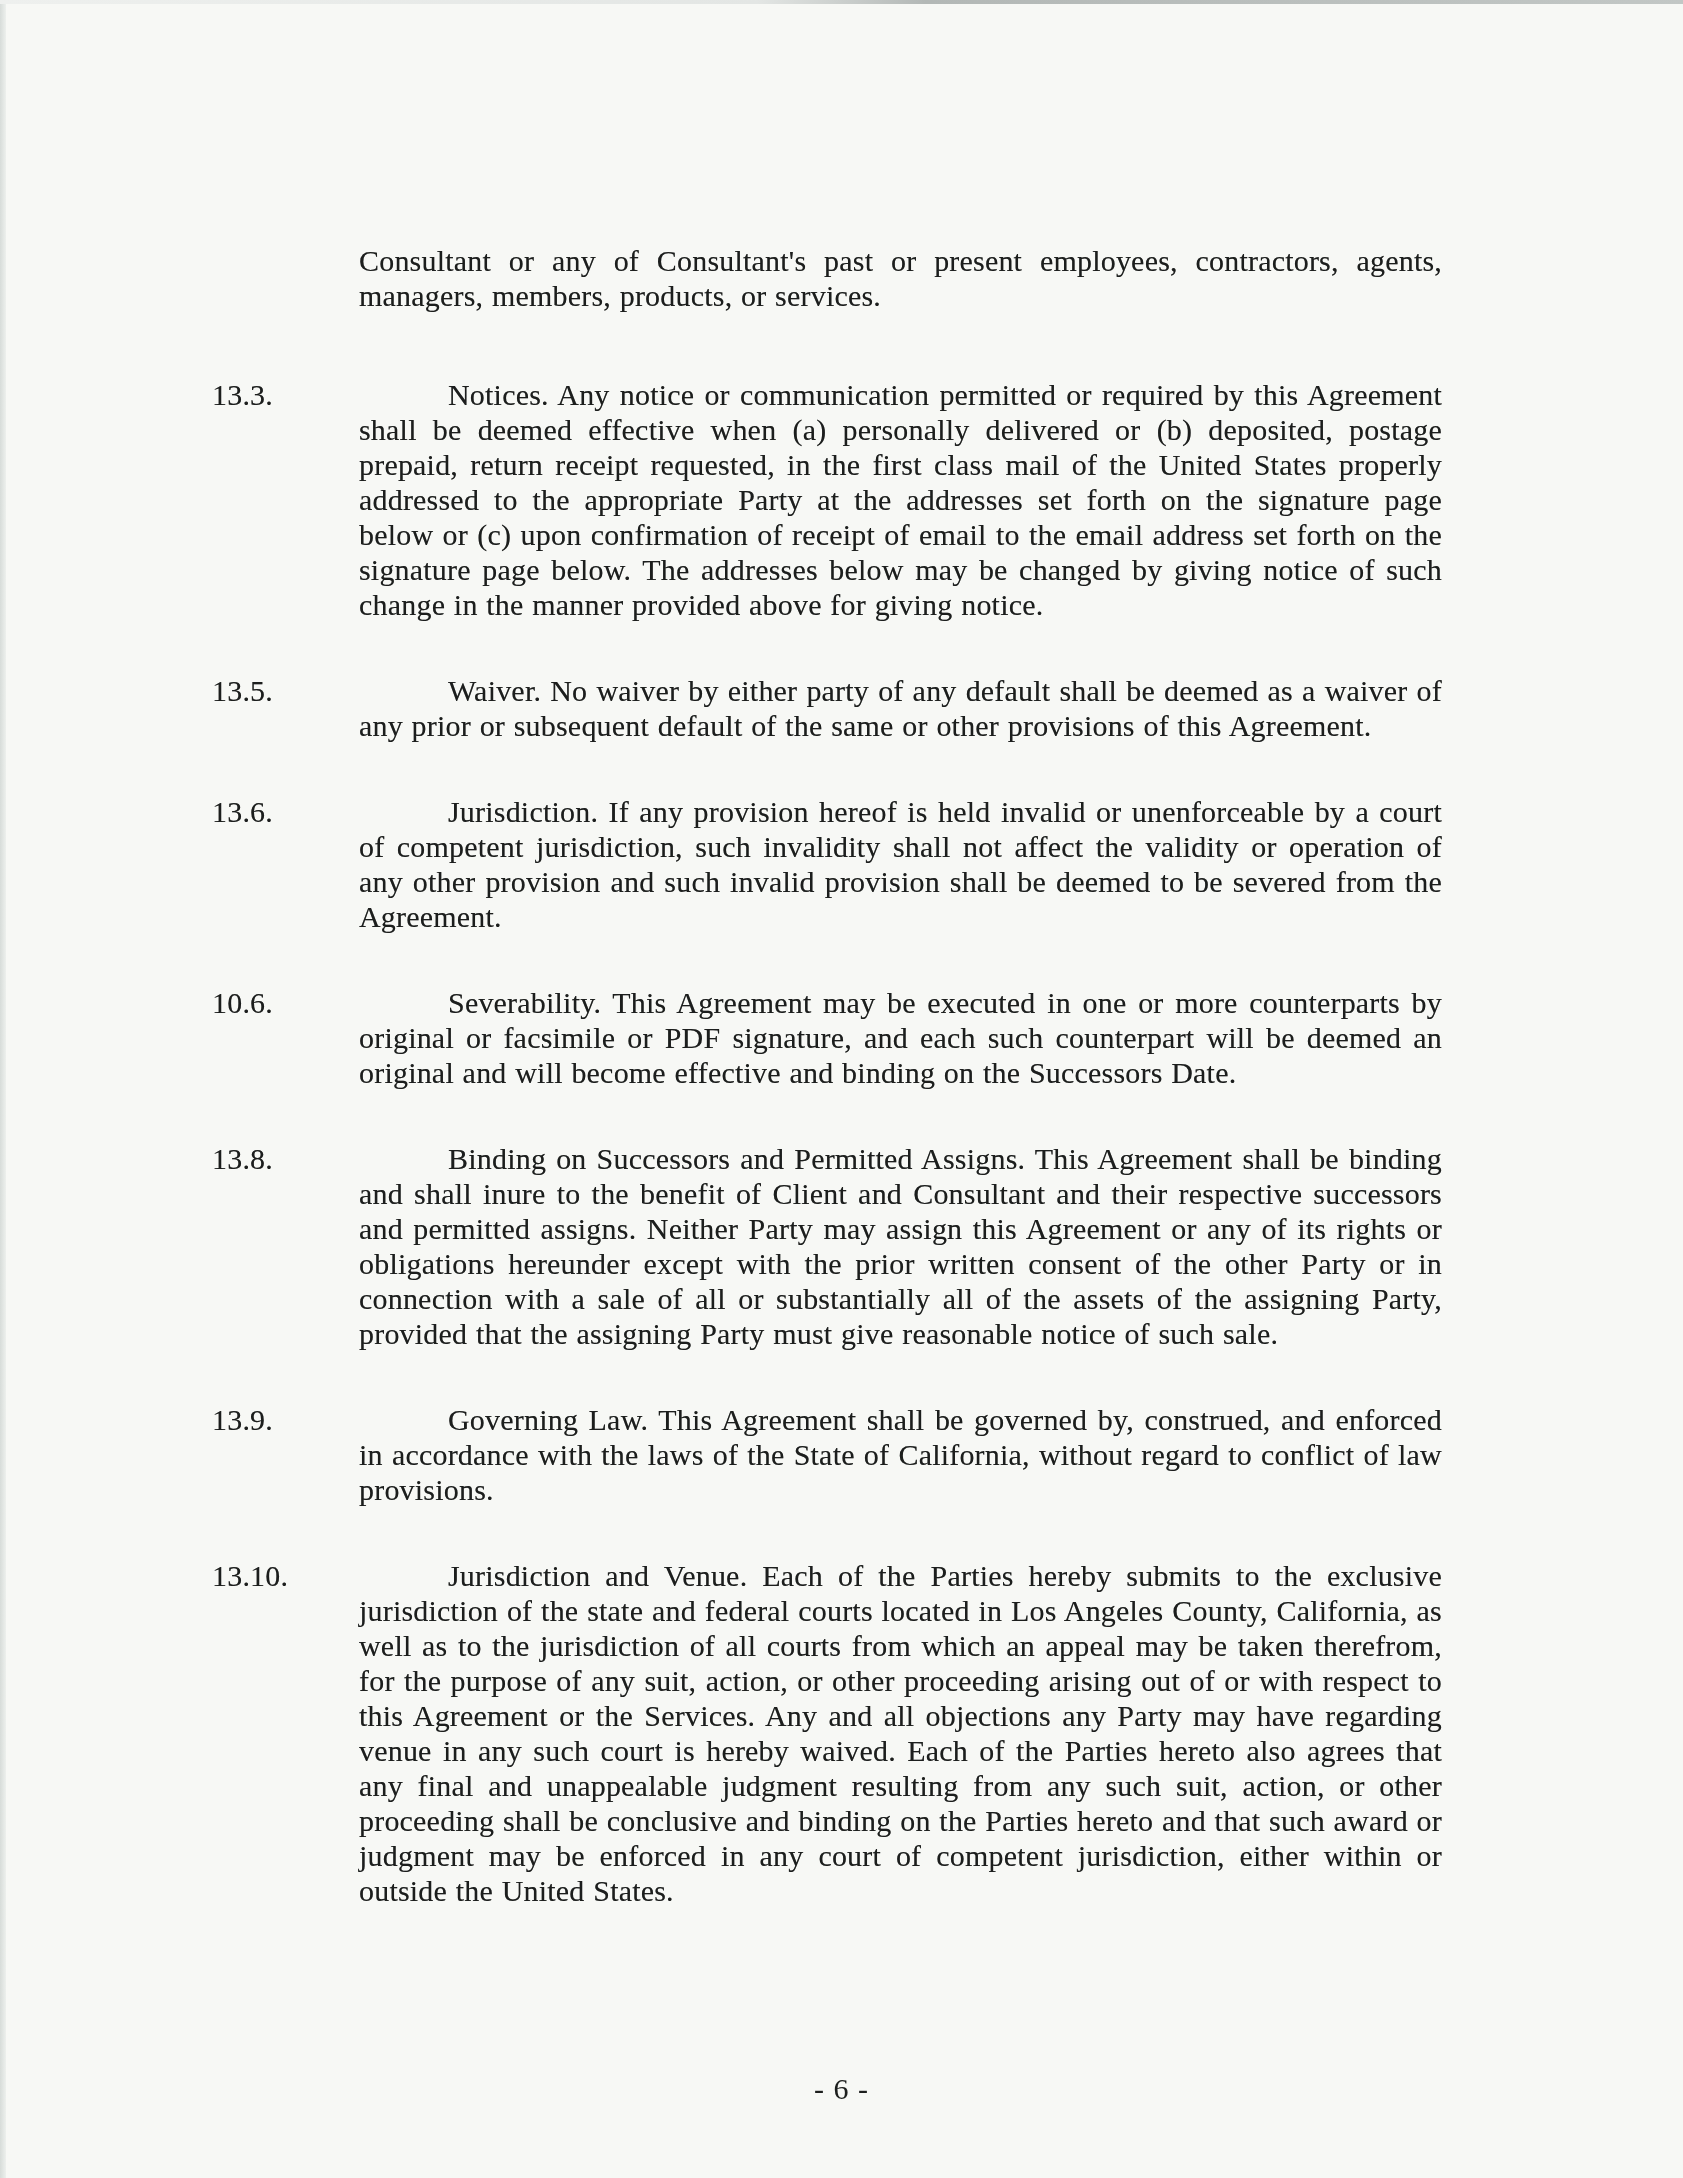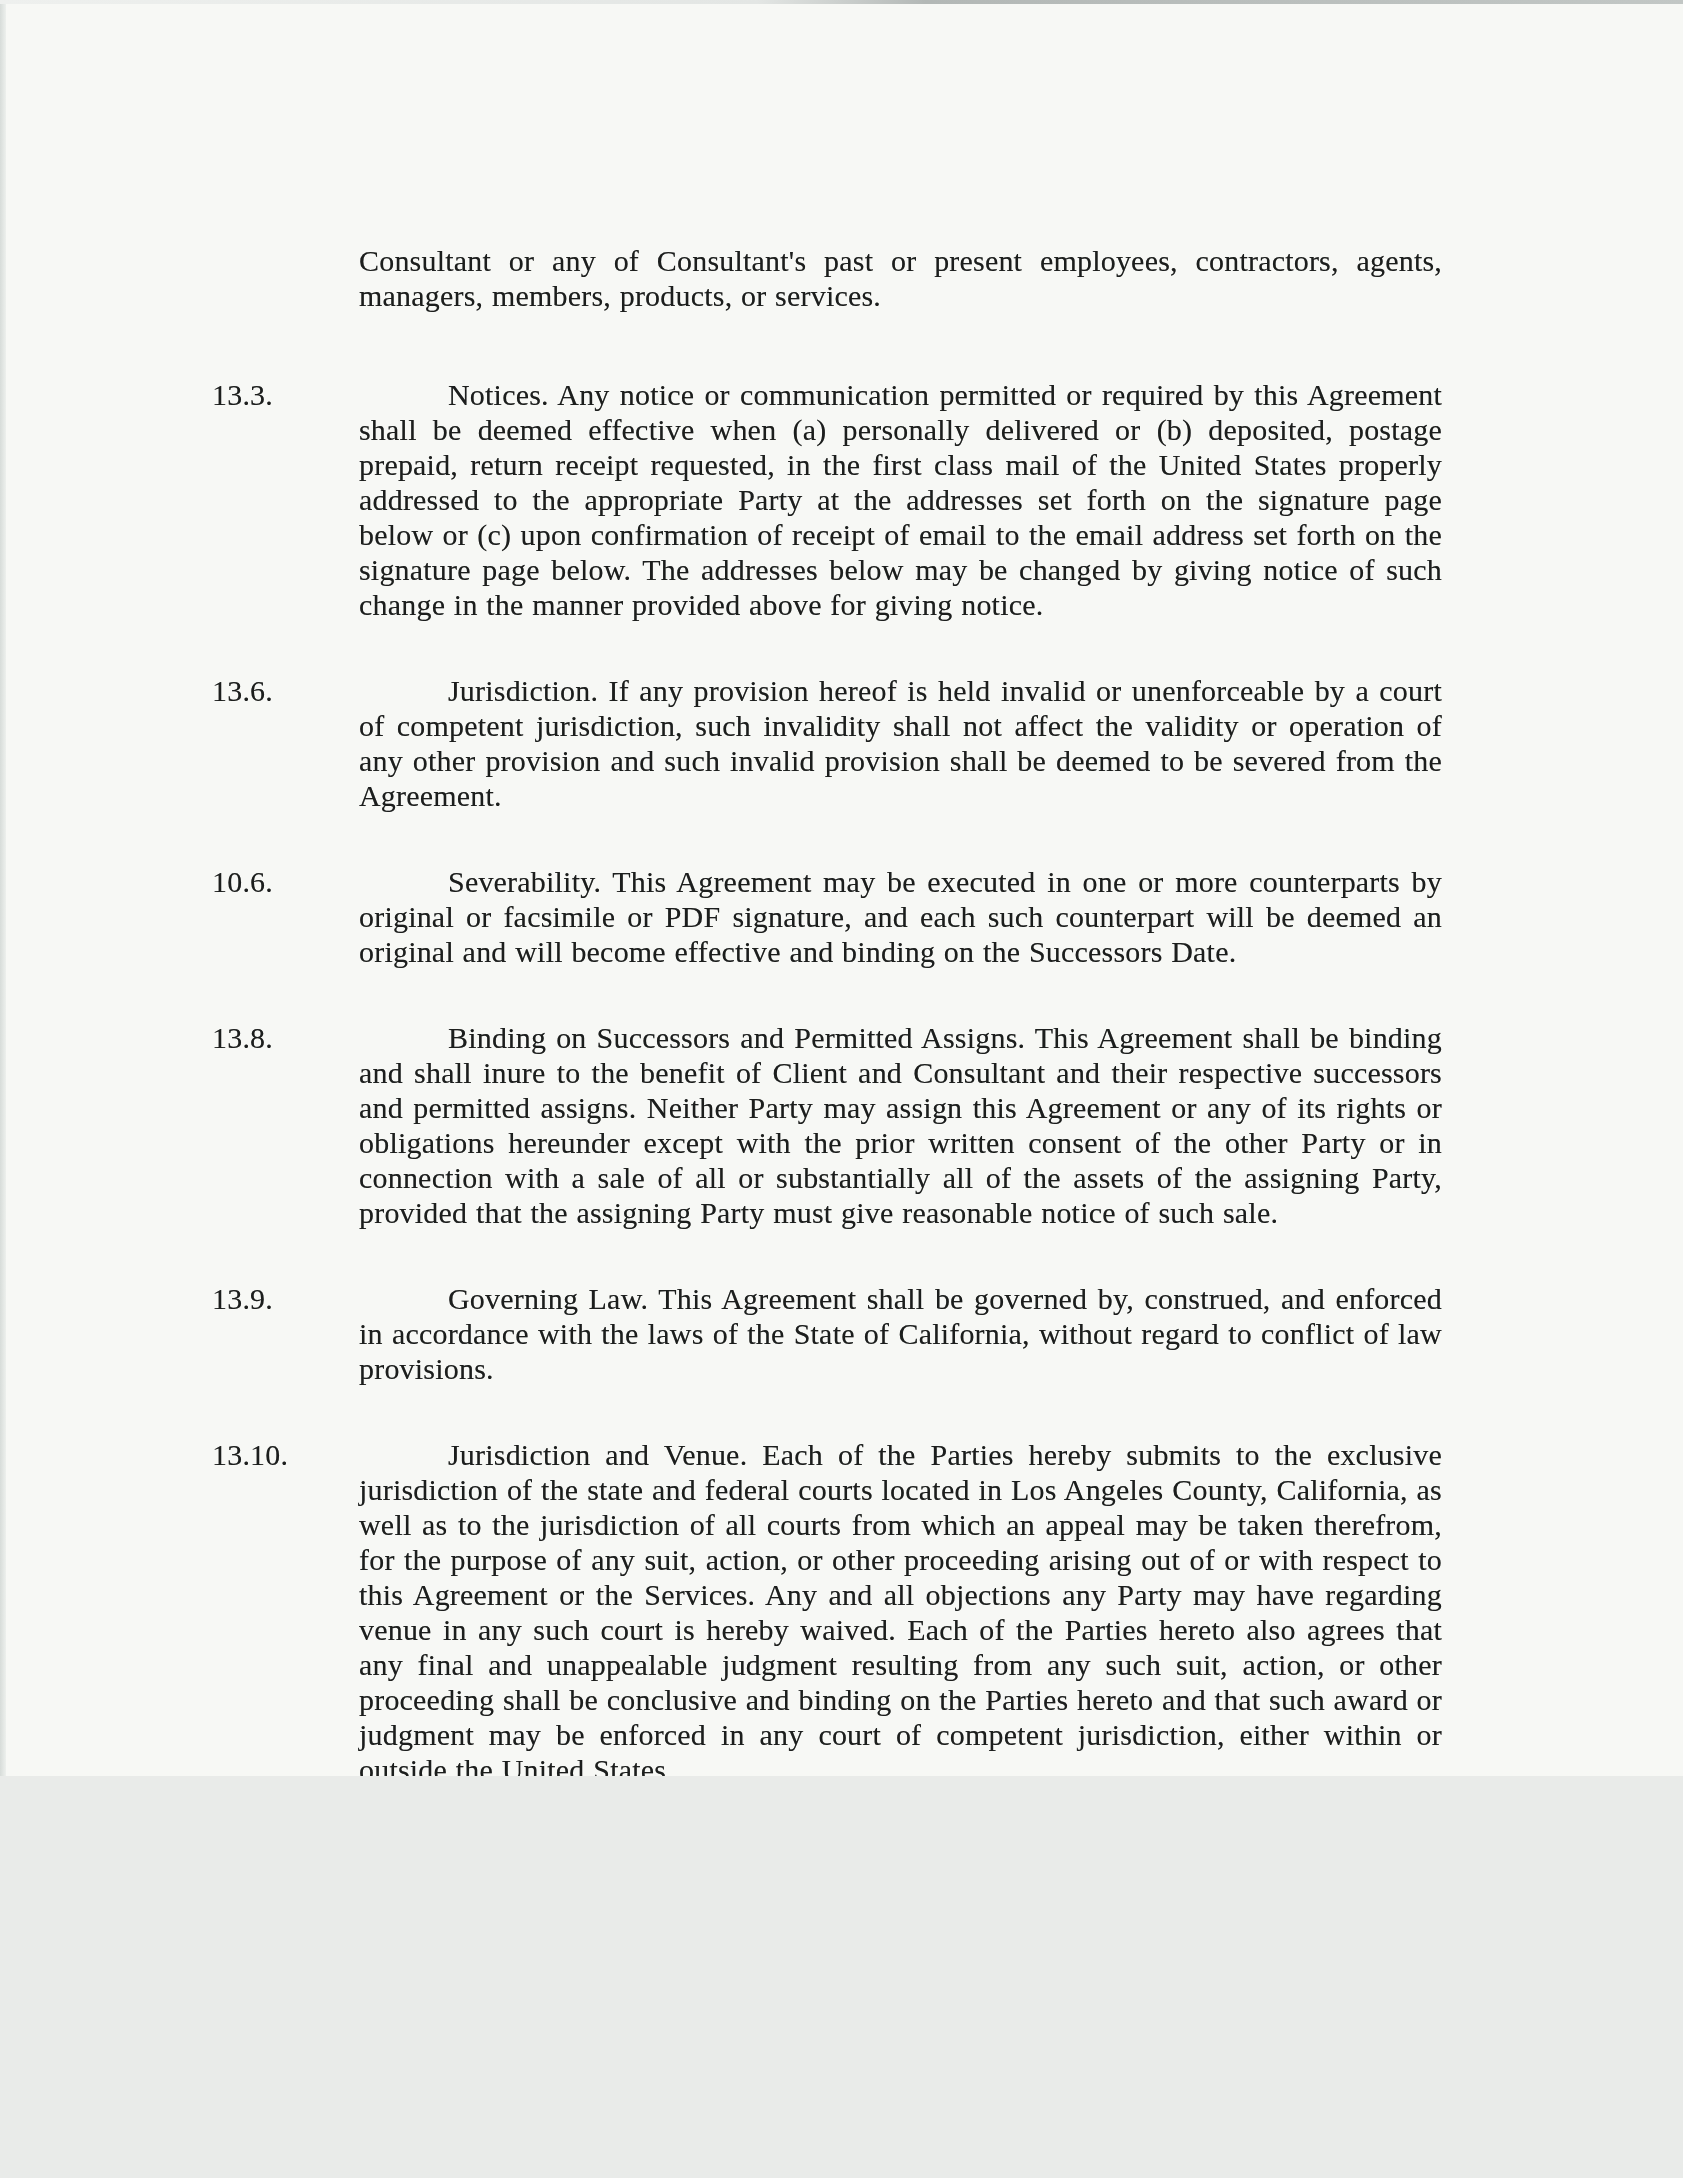--- a/index.html
+++ b/index.html
@@ -3,21 +3,21 @@
 <meta charset="utf-8">
 <style>
   html, body {
     margin: 0;
     padding: 0;
     background: #e9ebe9;
   }
   .page {
     position: relative;
     width: 1683px;
-    height: 1776px;
+    height: 2178px;
     background: #f7f8f5;
     overflow: hidden;
     font-family: "Liberation Serif", "DejaVu Serif", serif;
     color: #1c1e1d;
   }
   
   .scan-edge-left {
     position: absolute;
     left: 0; top: 0;
     width: 6px; height: 100%;
@@ -86,20 +86,24 @@
   <div class="content">
 
     <p class="para">Consultant or any of Consultant's past or present employees, contractors, agents, managers, members, products, or services.</p>
 
     <div class="section first-gap">
       <span class="sec-num">13.3.</span>
       <p class="sec-body"><span class="sec-title">Notices</span><span>. Any notice or communication permitted or required by this Agreement shall be deemed effective when (a) personally delivered or (b) deposited, postage prepaid, return receipt requested, in the first class mail of the United States properly addressed to the appropriate Party at the addresses set forth on the signature page below or (c) upon confirmation of receipt of email to the email address set forth on the signature page below. The addresses below may be changed by giving notice of such change in the manner provided above for giving notice.</span></p>
     </div>
 
 
+    <div class="section">
+      <span class="sec-num">13.5.</span>
+      <p class="sec-body"><span class="sec-title">Waiver</span><span>. No waiver by either party of any default shall be deemed as a waiver of any prior or subsequent default of the same or other provisions of this Agreement.</span></p>
+    </div>
 
     <div class="section">
       <span class="sec-num">13.6.</span>
       <p class="sec-body"><span class="sec-title">Jurisdiction</span><span>. If any provision hereof is held invalid or unenforceable by a court of competent jurisdiction, such invalidity shall not affect the validity or operation of any other provision and such invalid provision shall be deemed to be severed from the Agreement.</span></p>
     </div>
 
     <div class="section">
       <span class="sec-num">10.6.</span>
       <p class="sec-body"><span class="sec-title">Severability</span><span>. This Agreement may be executed in one or more counterparts by original or facsimile or PDF signature, and each such counterpart will be deemed an original and will become effective and binding on the Successors Date.</span></p>
     </div>

